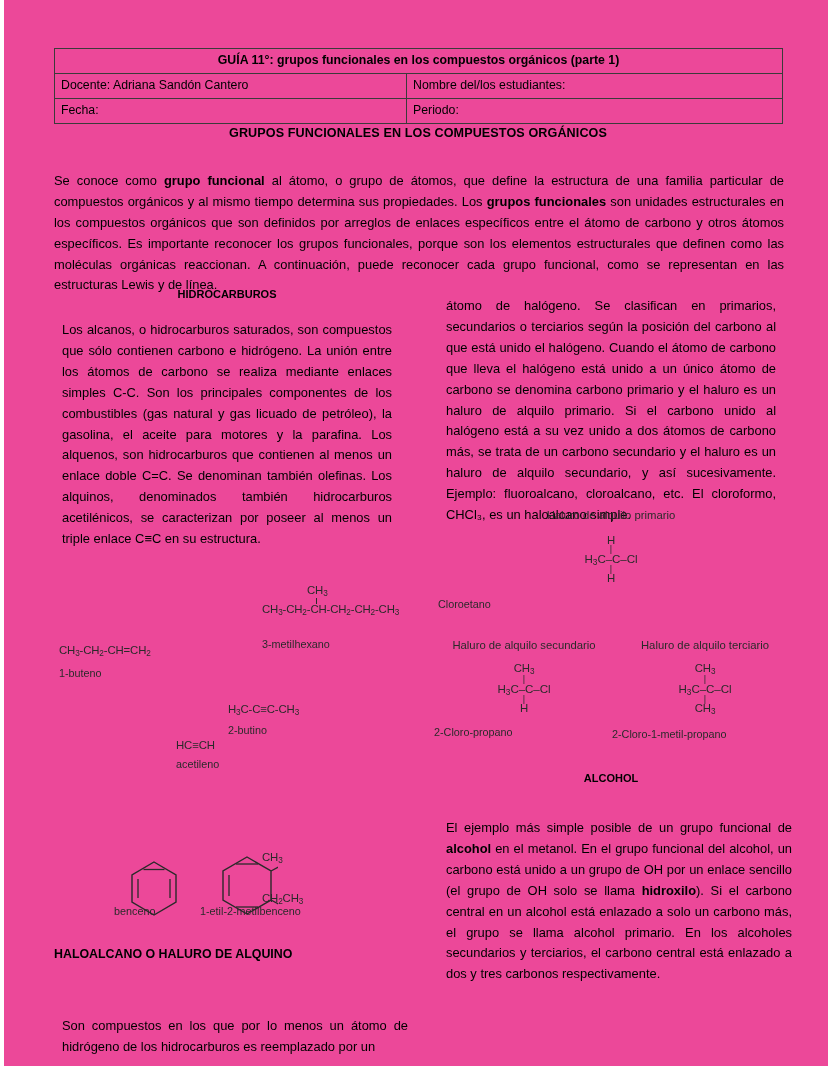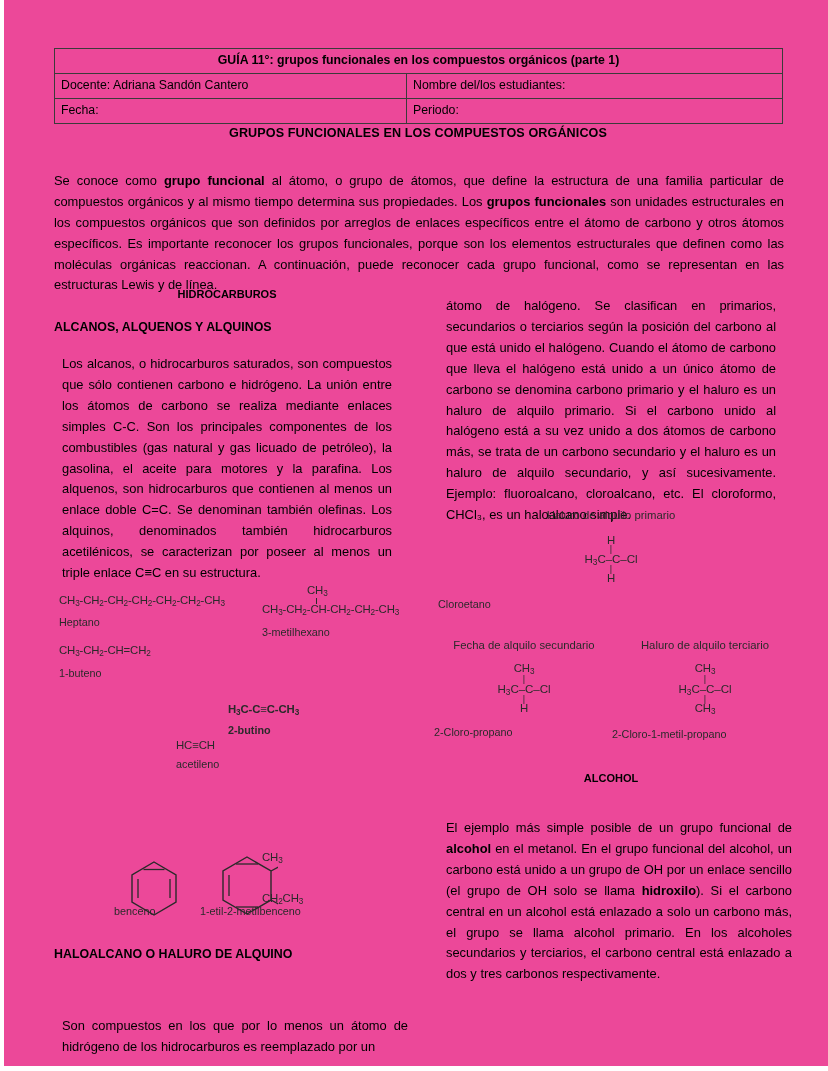--- a/index.html
+++ b/index.html
@@ -179,48 +179,43 @@
     </tr>
   </tbody>
     </table>
 
   <div class="main-title">GRUPOS FUNCIONALES EN LOS COMPUESTOS ORGÁNICOS</div>
 
   <p class="intro"><span>Se conoce como </span><b>grupo funcional</b><span> al átomo, o grupo de átomos, que define la estructura de una familia particular de compuestos orgánicos y al mismo tiempo determina sus propiedades. Los </span><b>grupos funcionales</b><span> son unidades estructurales en los compuestos orgánicos que son definidos por arreglos de enlaces específicos entre el átomo de carbono y otros átomos específicos. Es importante reconocer los grupos funcionales, porque son los elementos estructurales que definen como las moléculas orgánicas reaccionan. A continuación, puede reconocer cada grupo funcional, como se representan en las estructuras Lewis y de línea.</span></p>
 
   <div class="col-left">
     <div class="ctr-head">HIDROCARBUROS</div>
-    <div class="lft-head">ALCANOS, ALQUENOS Y ALQUINOS</div>
     <p class="body-p">Los alcanos, o hidrocarburos saturados, son compuestos que sólo contienen carbono e hidrógeno. La unión entre los átomos de carbono se realiza mediante enlaces simples C-C. Son los principales componentes de los combustibles (gas natural y gas licuado de petróleo), la gasolina, el aceite para motores y la parafina. Los alquenos, son hidrocarburos que contienen al menos un enlace doble C=C. Se denominan también olefinas. Los alquinos, denominados también hidrocarburos acetilénicos, se caracterizan por poseer al menos un triple enlace C≡C en su estructura.</p>
   </div>
 
-  <div class="chem abs" style="left:55px; top:594px;">
-    <div class="formula">CH<sub>3</sub>-CH<sub>2</sub>-CH<sub>2</sub>-CH<sub>2</sub>-CH<sub>2</sub>-CH<sub>2</sub>-CH<sub>3</sub></div>
-    <div class="cap" style="margin-top:8px;">Heptano</div>
-  </div>
 
   <div class="chem abs" style="left:258px; top:585px;">
     <div class="formula" style="margin-left:45px; line-height:1.05;">CH<sub>3</sub></div>
     <div style="margin-left:54px; width:1px; height:6px; background:#2a2a2a;"></div>
     <div class="formula" style="margin-top:-1px;">CH<sub>3</sub>-CH<sub>2</sub>-CH-CH<sub>2</sub>-CH<sub>2</sub>-CH<sub>3</sub></div>
-    <div class="cap" style="margin-top:9px;">3-metilhexano</div>
+    <div class="cap" style="margin-top:21px;">3-metilhexano</div>
   </div>
 
   <div class="chem abs" style="left:55px; top:644px;">
     <div class="formula">CH<sub>3</sub>-CH<sub>2</sub>-CH=CH<sub>2</sub></div>
     <div class="cap" style="margin-top:9px;">1-buteno</div>
   </div>
 
 
   <div class="chem abs" style="left:172px; top:703px;margin-top:36px;">
     <div class="formula">HC≡CH</div>
     <div class="cap" style="margin-top:7px;">acetileno</div>
   </div>
 
-  <div class="chem abs" style="left:224px; top:703px;font-weight:bold;">
+  <div class="chem abs" style="left:224px; top:703px;">
     <div class="formula">H<sub>3</sub>C-C≡C-CH<sub>3</sub></div>
     <div class="cap" style="margin-top:7px;">2-butino</div>
   </div>
 
 
   <div class="ring-wrap" style="left:122px; top:858px;">
     <svg width="56" height="62" viewBox="0 0 56 62">
       <polygon points="28,4 50,17 50,44 28,57 6,44 6,17" fill="none" stroke="#2a2a2a" stroke-width="1.4"></polygon>
       <line x1="12" y1="21" x2="12" y2="40" stroke="#2a2a2a" stroke-width="1.3"></line>
       <line x1="44" y1="21" x2="44" y2="40" stroke="#2a2a2a" stroke-width="1.3"></line>
@@ -256,21 +251,21 @@
       <div class="top">H</div>
       <div class="bar">|</div>
       <div class="mid">H<sub>3</sub>C–C–Cl</div>
       <div class="bar">|</div>
       <div class="bot">H</div>
     </div>
     <div class="cap" style="margin-top:13px;">Cloroetano</div>
   </div>
 
   <div class="chem abs" style="left:430px; top:639px; width:180px;">
-    <div class="fig-title">Fecha de alquilo secundario</div>
+    <div class="fig-title">Haluro de alquilo secundario</div>
     <div class="lewis" style="margin-top:12px;">
       <div class="top">CH<sub>3</sub></div>
       <div class="bar">|</div>
       <div class="mid">H<sub>3</sub>C–C–Cl</div>
       <div class="bar">|</div>
       <div class="bot">H</div>
     </div>
     <div class="cap" style="margin-top:12px;">2-Cloro-propano</div>
   </div>
 

